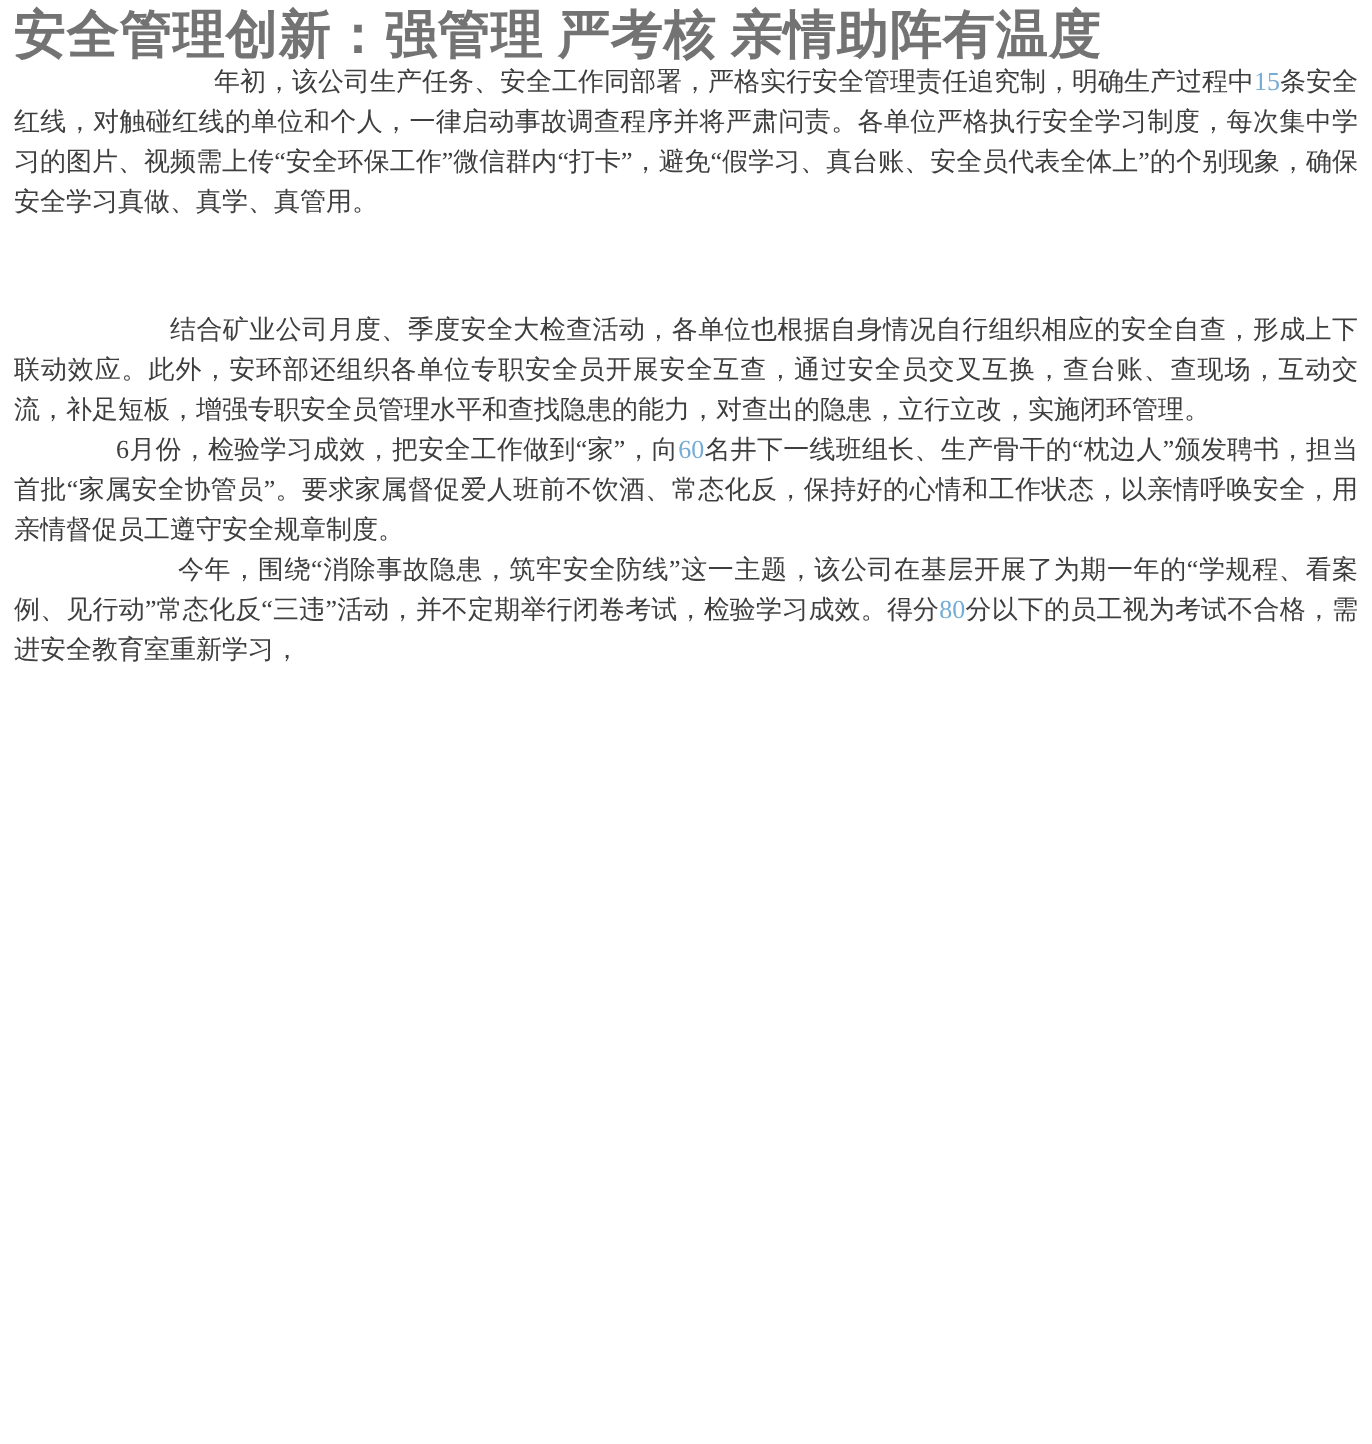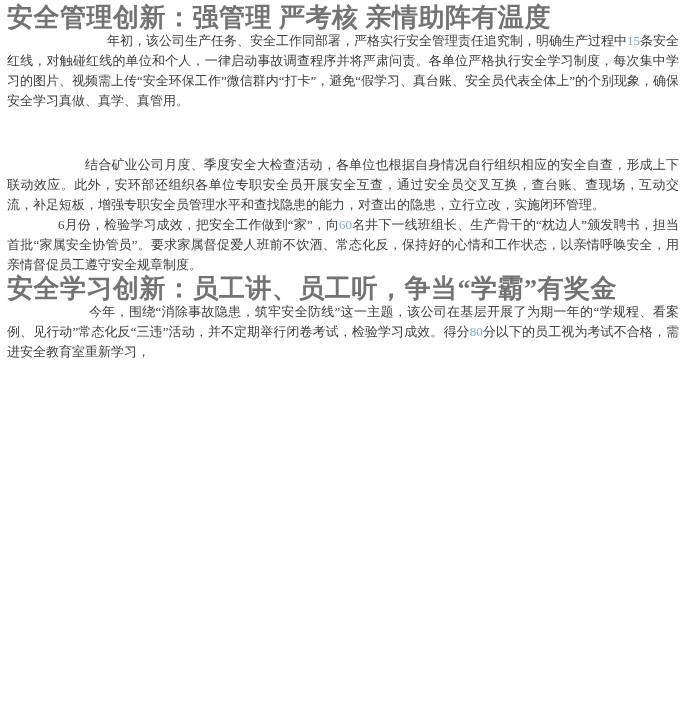--- a/index.html
+++ b/index.html
@@ -49,18 +49,17 @@
 
   <h2 class="heading">安全管理创新：强管理 严考核 亲情助阵有温度</h2>
 
   <p class="para ind-p1"><span>年初，该公司生产任务、安全工作同部署，严格实行安全管理责任追究制，明确生产过程中</span><span class="num">15</span><span>条安全红线，对触碰红线的单位和个人，一律启动事故调查程序并将严肃问责。各单位严格执行安全学习制度，每次集中学习的图片、视频需上传“安全环保工作”微信群内“打卡”，避免“假学习、真台账、安全员代表全体上”的个别现象，确保安全学习真做、真学、真管用。</span></p>
 
   <p class="para ind-p2"><span>结合矿业公司月度、季度安全大检查活动，各单位也根据自身情况自行组织相应的安全自查，形成上下联动效应。此外，安环部还组织各单位专职安全员开展安全互查，通过安全员交叉互换，查台账、查现场，互动交流，补足短板，增强专职安全员管理水平和查找隐患的能力，对查出的隐患，立行立改，实施闭环管理。</span></p>
 
 
   <p class="para ind-p4"><span>6月份，检验学习成效，把安全工作做到“家”，向</span><span class="num">60</span><span>名井下一线班组长、生产骨干的“枕边人”颁发聘书，担当首批“家属安全协管员”。要求家属督促爱人班前不饮酒、常态化反，保持好的心情和工作状态，以亲情呼唤安全，用亲情督促员工遵守安全规章制度。</span></p>
 
-  <h2 class="heading">安全学习创新：员工讲、员工听，争当“学霸”有奖金</h2>
 
 
   <p class="para ind-p6"><span>今年，围绕“消除事故隐患，筑牢安全防线”这一主题，该公司在基层开展了为期一年的“学规程、看案例、见行动”常态化反“三违”活动，并不定期举行闭卷考试，检验学习成效。得分</span><span class="num">80</span><span>分以下的员工视为考试不合格，需进安全教育室重新学习，</span></p>
 
 </div>
 
 </body></html>

